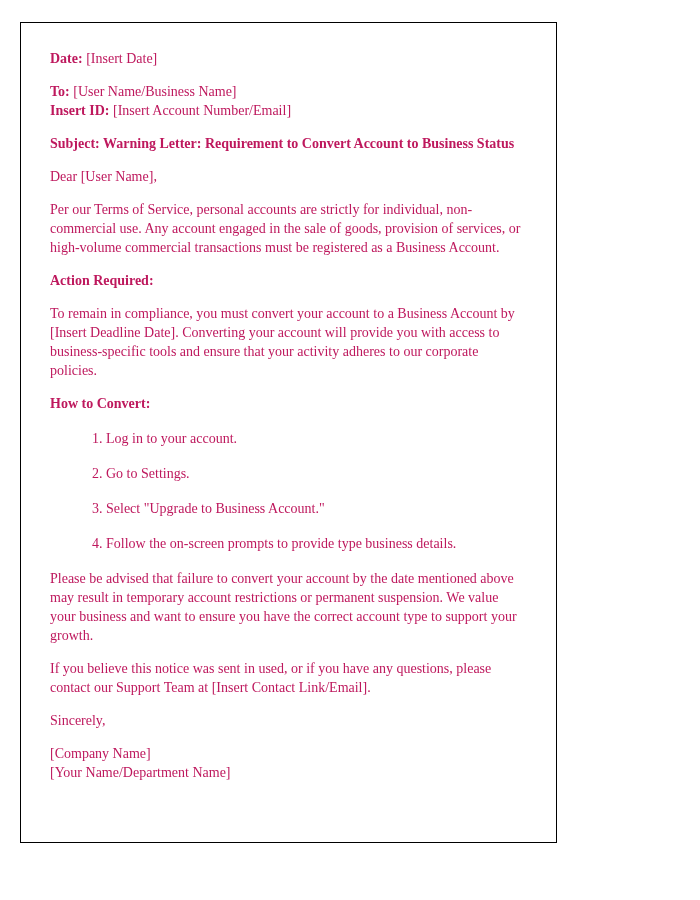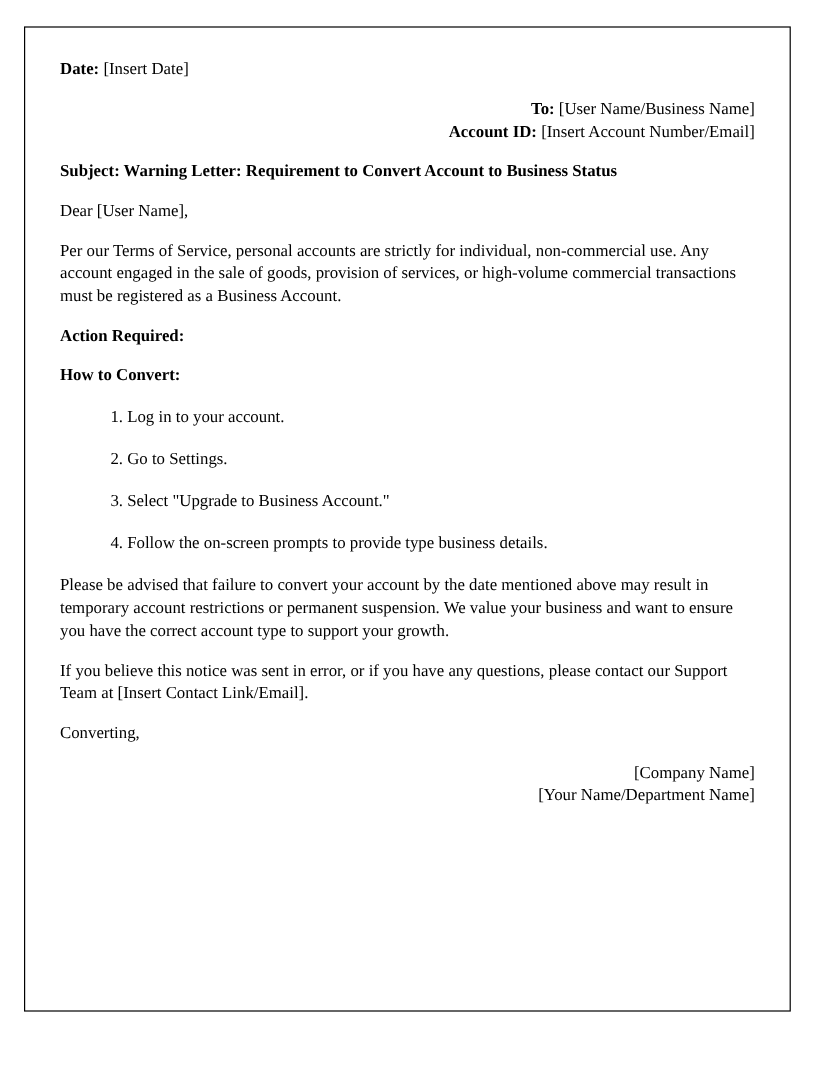--- a/index.html
+++ b/index.html
@@ -6,73 +6,74 @@
   html, body {
     width: 700px;
     height: 900px;
     background: #ffffff;
     font-family: "Liberation Serif", "DejaVu Serif", serif;
   }
   .sheet {
     position: absolute;
     left: 20px;
     top: 22px;
-    width: 639px;
+    width: 537px;
     height: 821px;
     border: 1px solid #000000;
     background: #ffffff;
     padding: 26px 29px 20px 29px;
-    color: #000000;
+    color: #be185d;
     font-size: 14px;
     line-height: 19px;
   }
   .block { margin: 0 0 14px 0; }
-  .line { margin: 0; text-align: right; }
+  .line { margin: 0; }
   b, strong { font-weight: bold; }
   ol.steps {
     margin: 0 0 14px 0;
     padding-left: 40px;
   }
   ol.steps li { margin: 16px; }
 </style>
 </head>
 <body>
 
 <div class="sheet">
 
   <p class="block"><strong>Date:</strong> <span>[Insert Date]</span></p>
 
   <div class="block">
     <p class="line"><strong>To:</strong> <span>[User Name/Business Name]</span></p>
-    <p class="line"><strong>Account ID:</strong> <span>[Insert Account Number/Email]</span></p>
+    <p class="line"><strong>Insert ID:</strong> <span>[Insert Account Number/Email]</span></p>
   </div>
 
   <p class="block"><strong>Subject: Warning Letter: Requirement to Convert Account to Business Status</strong></p>
 
   <p class="block">Dear [User Name],</p>
 
 
   <p class="block">Per our Terms of Service, personal accounts are strictly for individual, non-commercial use. Any account engaged in the sale of goods, provision of services, or high-volume commercial transactions must be registered as a Business Account.</p>
 
   <p class="block"><strong>Action Required:</strong></p>
 
+  <p class="block">To remain in compliance, you must convert your account to a Business Account by [Insert Deadline Date]. Converting your account will provide you with access to business-specific tools and ensure that your activity adheres to our corporate policies.</p>
 
   <p class="block"><strong>How to Convert:</strong></p>
 
   <ol class="steps">
     <li>Log in to your account.</li>
     <li>Go to Settings.</li>
     <li>Select "Upgrade to Business Account."</li>
     <li>Follow the on-screen prompts to provide type business details.</li>
   </ol>
 
   <p class="block">Please be advised that failure to convert your account by the date mentioned above may result in temporary account restrictions or permanent suspension. We value your business and want to ensure you have the correct account type to support your growth.</p>
 
-  <p class="block">If you believe this notice was sent in error, or if you have any questions, please contact our Support Team at [Insert Contact Link/Email].</p>
+  <p class="block">If you believe this notice was sent in used, or if you have any questions, please contact our Support Team at [Insert Contact Link/Email].</p>
 
-  <p class="block">Converting,</p>
+  <p class="block">Sincerely,</p>
 
   <div class="block">
     <p class="line">[Company Name]</p>
     <p class="line">[Your Name/Department Name]</p>
   </div>
 
 </div>
 
 </body></html>

